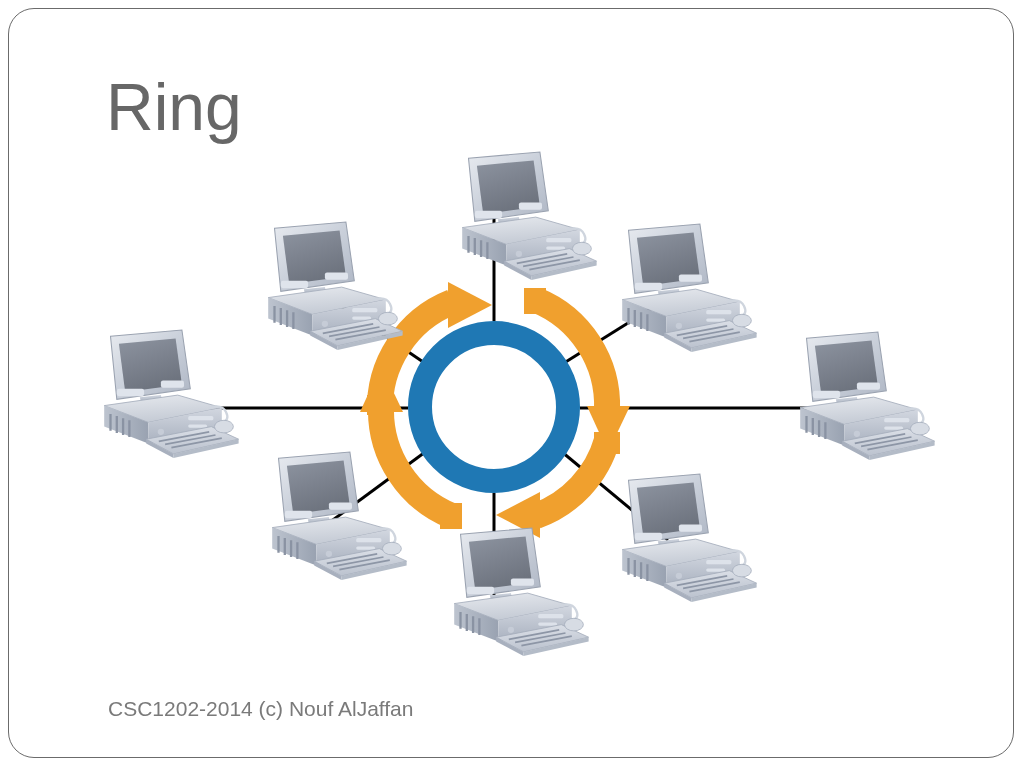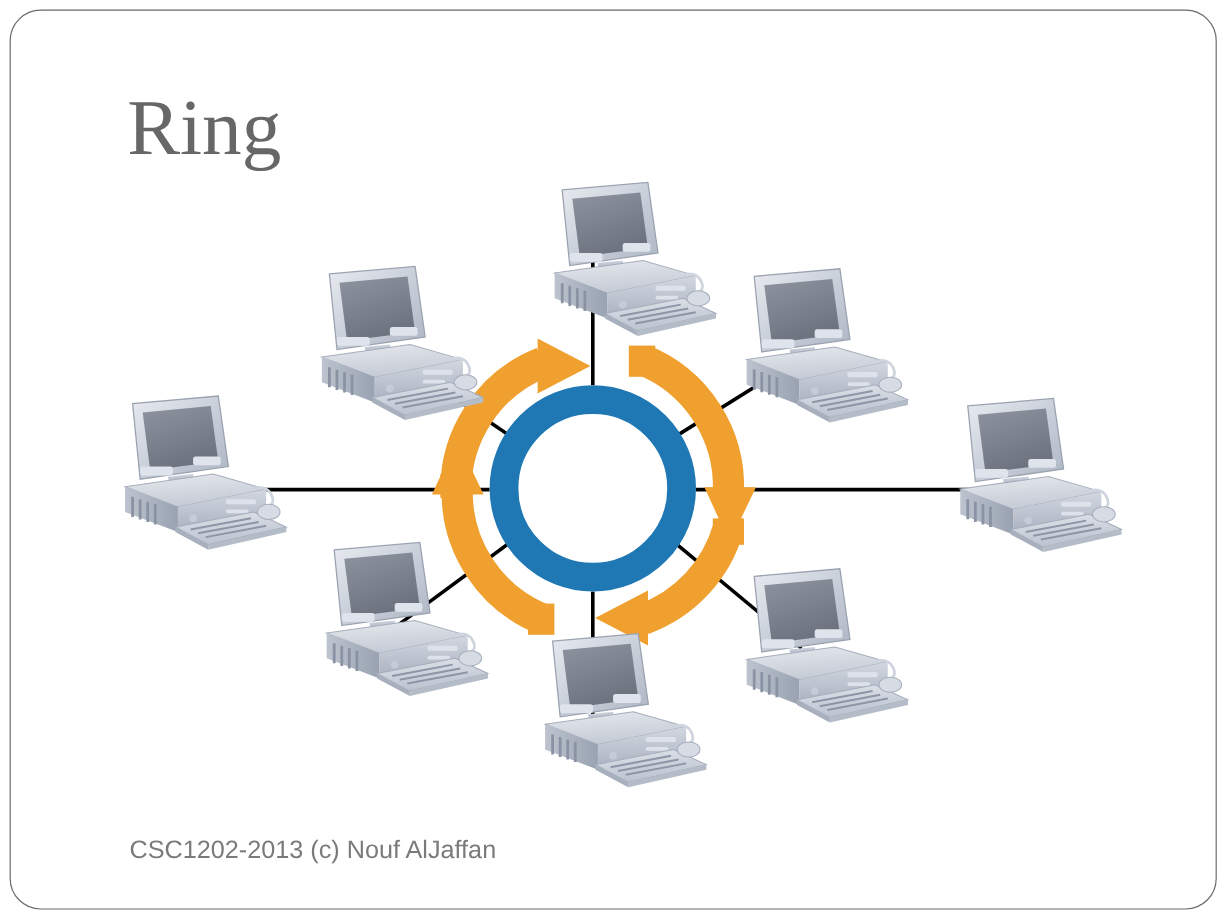--- a/index.html
+++ b/index.html
@@ -37,21 +37,20 @@
   #slide-title {
     position: absolute;
     left: 106px;
     top: 74px;
     font-size: 66px;
     font-weight: 400;
     color: #676767;
     letter-spacing: 0px;
     line-height: 1;
     white-space: nowrap;
-    font-family: Liberation Serif, serif;
   }
 
   #slide-footer {
     position: absolute;
     left: 108px;
     top: 697px;
     font-size: 21px;
     color: #7a7a7a;
     white-space: nowrap;
   }
@@ -343,15 +342,15 @@
           <path d="M70,118 L132,104 L132,108 L70,122 Z" fill="#b4bcc8"></path>
           <path d="M56,106 L104,97 M62,109 L110,100 M68,112 L116,103" stroke="#8d96a6" stroke-width="1.6"></path>
           <path d="M104,74 Q116,70 120,78 Q124,86 116,88" fill="none" stroke="#cfd5de" stroke-width="2.2"></path>
           <ellipse cx="118" cy="92" rx="9" ry="6" fill="#d7dce4" stroke="#a7afbd" stroke-width="0.8"></ellipse>
         </g>
       </g>
 
     </g>
   </svg>
 
-  <div id="slide-footer">CSC1202-2013 (c) Nouf AlJaffan</div>
+  <div id="slide-footer">CSC1202-2014 (c) Nouf AlJaffan</div>
 
 </div>
 
 </body></html>

